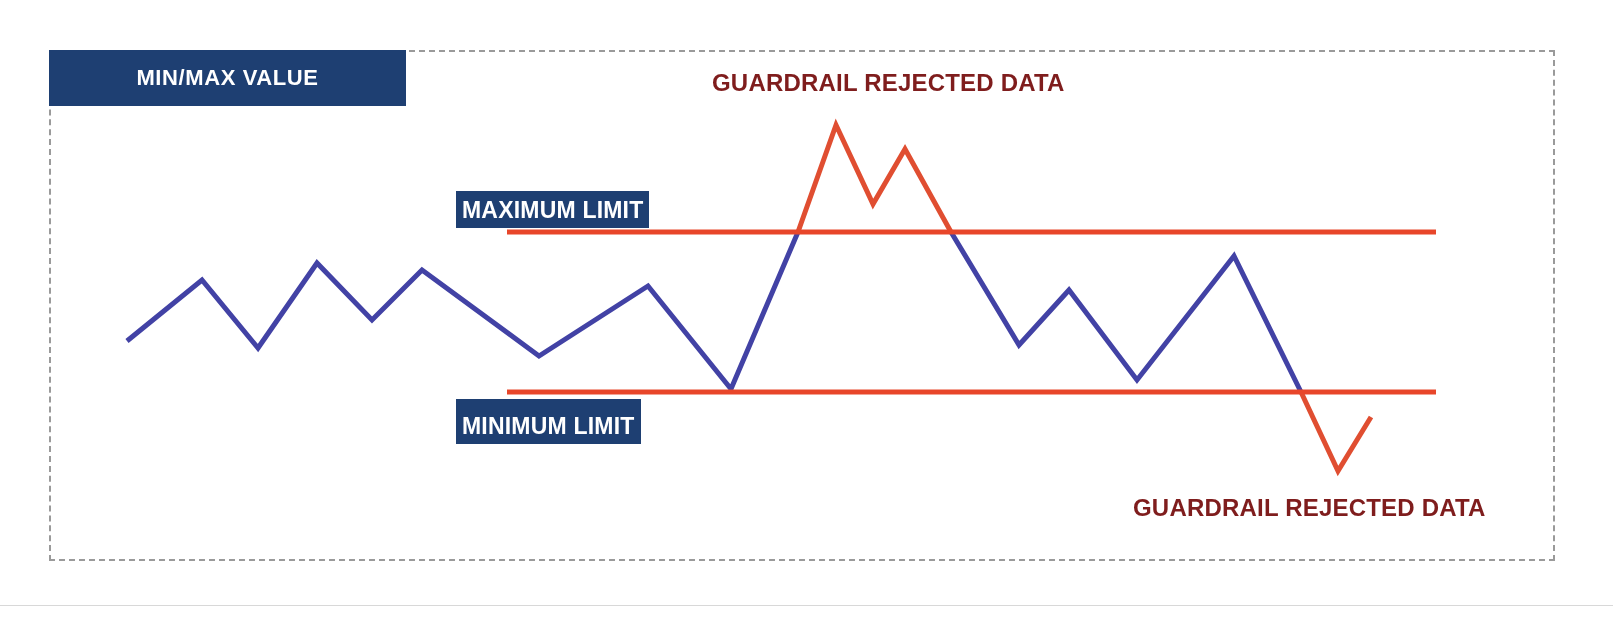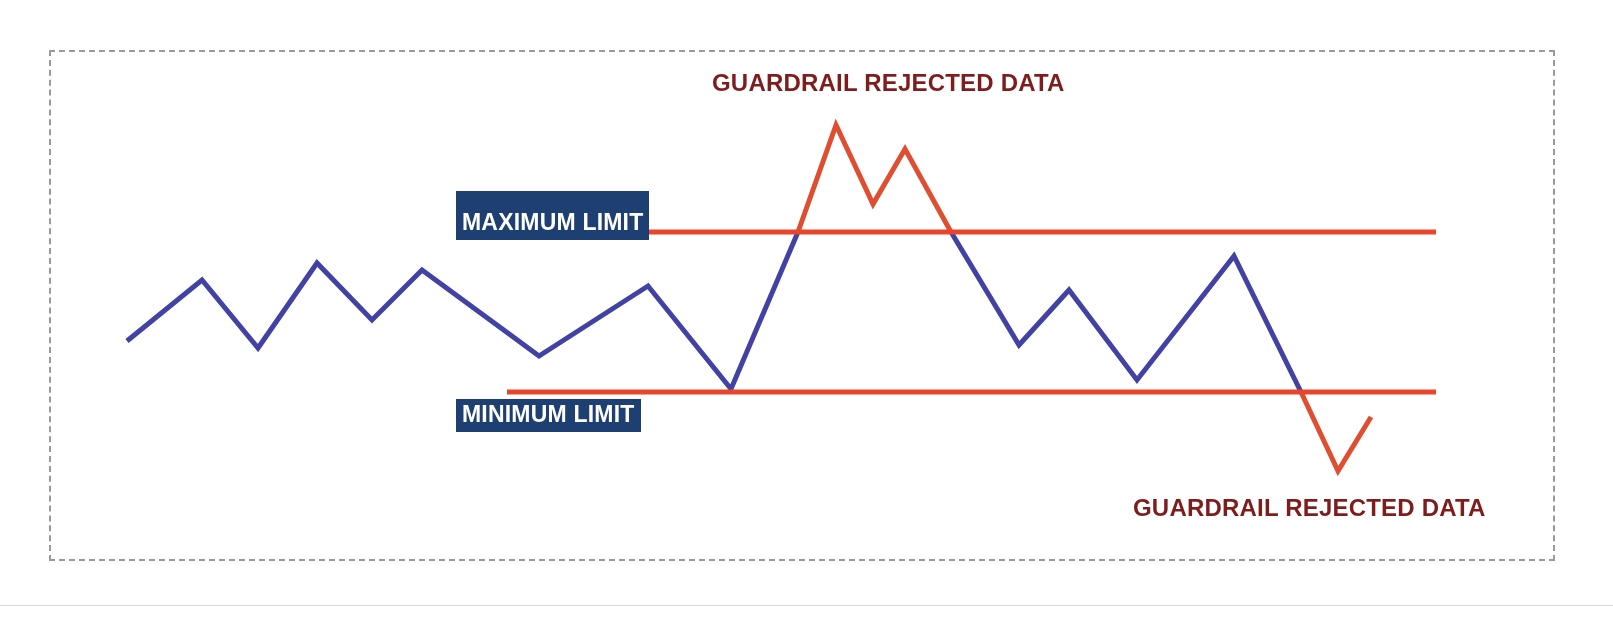--- a/index.html
+++ b/index.html
@@ -54,27 +54,27 @@
     height: 56px;
     display: flex;
     align-items: center;
     justify-content: center;
     font-size: 22px;
     letter-spacing: 0.6px;
   }
   .label-max {
     left: 456px;
     top: 191px;
-    padding: 20px 6px 6px 6px;
+    padding: 8px 6px 6px 6px;
     font-size: 23px;
   }
   .label-min {
     left: 456px;
     top: 399px;
-    padding: 4px 6px 6px 6px;
+    padding: 16px 6px 6px 6px;
     font-size: 23px;
   }
   .label-plain-navy {
     color: #1e3f72;
     font-size: 24px;
   }
   .label-data-to-write {
     left: 86px;
     top: 237px;
   }
@@ -112,20 +112,21 @@
         <polyline points="798,232 836,125 873,204 905,149 951,232" fill="none" stroke="#e04e31" stroke-width="5" stroke-linejoin="miter" stroke-linecap="butt"></polyline>
         <polyline points="951,232 1019,345 1069,290 1137,380 1234,256 1301,392" fill="none" stroke="#4242a5" stroke-width="5" stroke-linejoin="miter" stroke-linecap="butt"></polyline>
         <polyline points="1301,392 1338,471 1371,417" fill="none" stroke="#e04e31" stroke-width="5" stroke-linejoin="miter" stroke-linecap="butt"></polyline>
       </g>
     <g id="limit-layer">
         <line x1="507" y1="232" x2="1436" y2="232" stroke="#e8462a" stroke-width="5"></line>
         <line x1="507" y1="392" x2="1436" y2="392" stroke="#e8462a" stroke-width="5"></line>
       </g>
   </svg>
 
+  <div class="label header-box label-boxed">MIN/MAX VALUE</div>
 
   <div class="label label-max label-boxed">MAXIMUM LIMIT</div>
 
   <div class="label label-min label-boxed">MINIMUM LIMIT</div>
 
 
   <div class="label label-red label-rejected-top">GUARDRAIL REJECTED DATA</div>
 
   <div class="label label-red label-rejected-bottom">GUARDRAIL REJECTED DATA</div>
 

